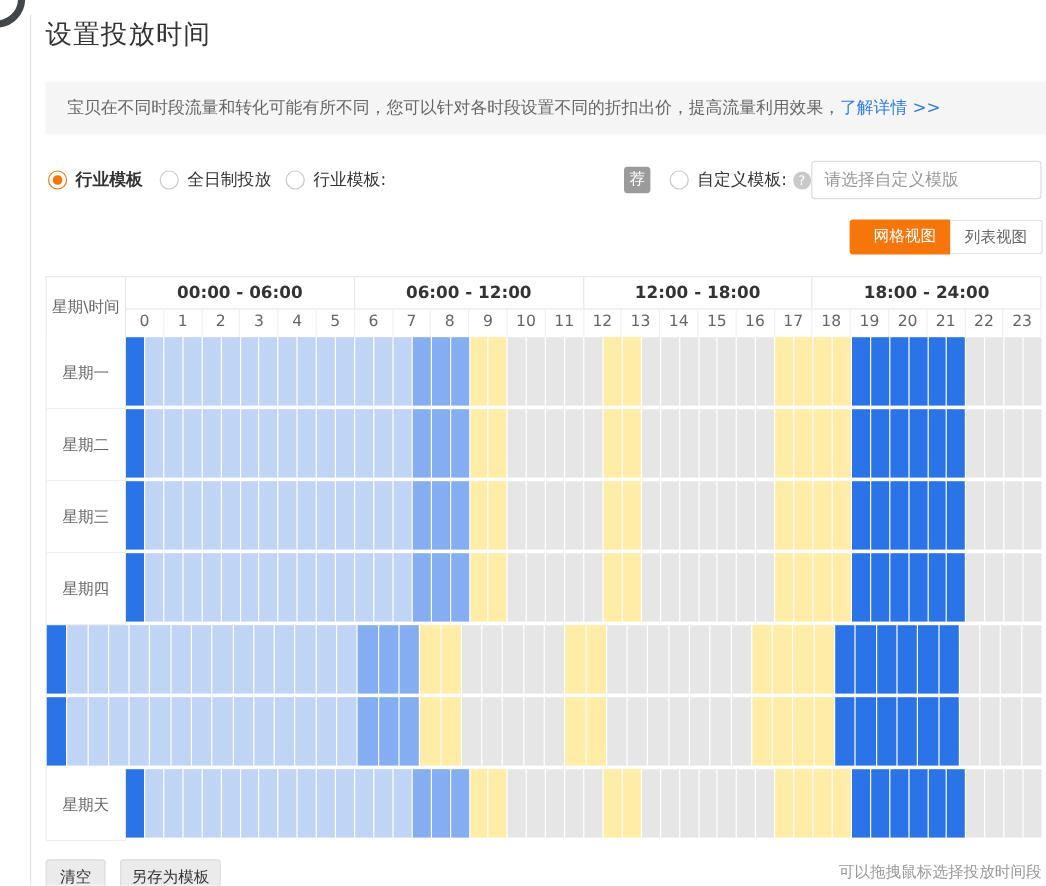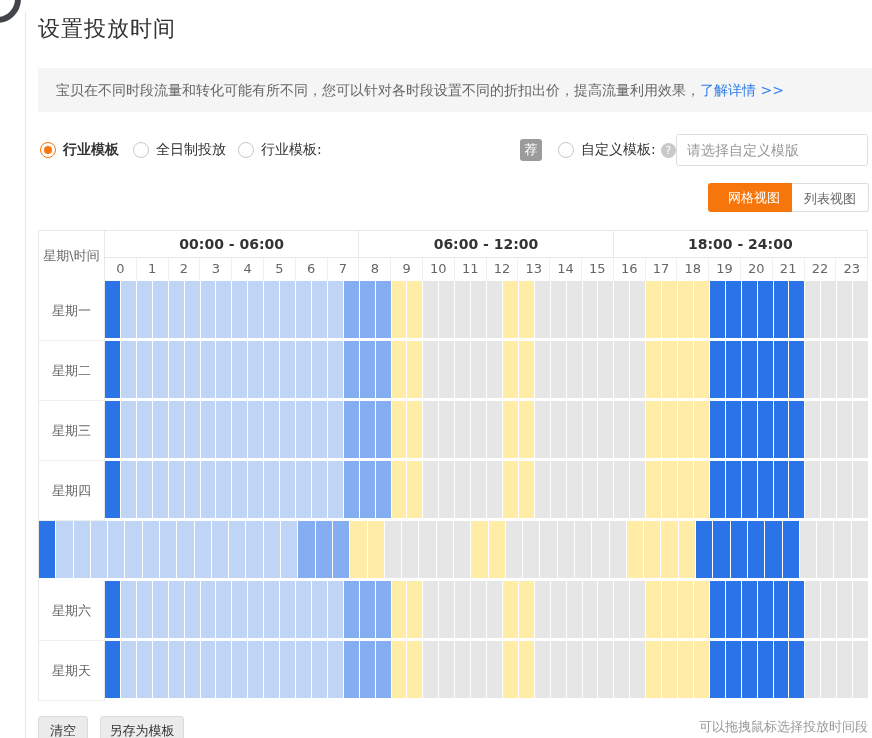--- a/index.html
+++ b/index.html
@@ -115,20 +115,21 @@
   <button class="tbtn inactive">列表视图</button>
 </div>
 
 <div class="schedule">
   <div class="shead">
     <div class="corner">星期\时间</div>
     <div class="hright">
       <div class="groups">
           <div class="group">00:00 - 06:00</div>
           <div class="group">06:00 - 12:00</div>
+          <div class="group">12:00 - 18:00</div>
           <div class="group">18:00 - 24:00</div>
         </div>
       <div class="hours">
           <div class="hour">0</div>
           <div class="hour">1</div>
           <div class="hour">2</div>
           <div class="hour">3</div>
           <div class="hour">4</div>
           <div class="hour">5</div>
           <div class="hour">6</div>
@@ -411,21 +412,20 @@
           <div class="slot" style="background: rgb(43, 116, 232);"></div>
           <div class="slot" style="background: rgb(43, 116, 232);"></div>
           <div class="slot" style="background: rgb(43, 116, 232);"></div>
           <div class="slot" style="background: rgb(230, 230, 230);"></div>
           <div class="slot" style="background: rgb(230, 230, 230);"></div>
           <div class="slot" style="background: rgb(230, 230, 230);"></div>
           <div class="slot" style="background: rgb(230, 230, 230);"></div>
         </div>
       </div>
       <div class="drow">
-        <div class="dlabel">星期六</div>
         <div class="slots">
           <div class="slot" style="background: rgb(43, 116, 232);"></div>
           <div class="slot" style="background: rgb(192, 212, 246);"></div>
           <div class="slot" style="background: rgb(192, 212, 246);"></div>
           <div class="slot" style="background: rgb(192, 212, 246);"></div>
           <div class="slot" style="background: rgb(192, 212, 246);"></div>
           <div class="slot" style="background: rgb(192, 212, 246);"></div>
           <div class="slot" style="background: rgb(192, 212, 246);"></div>
           <div class="slot" style="background: rgb(192, 212, 246);"></div>
           <div class="slot" style="background: rgb(192, 212, 246);"></div>

